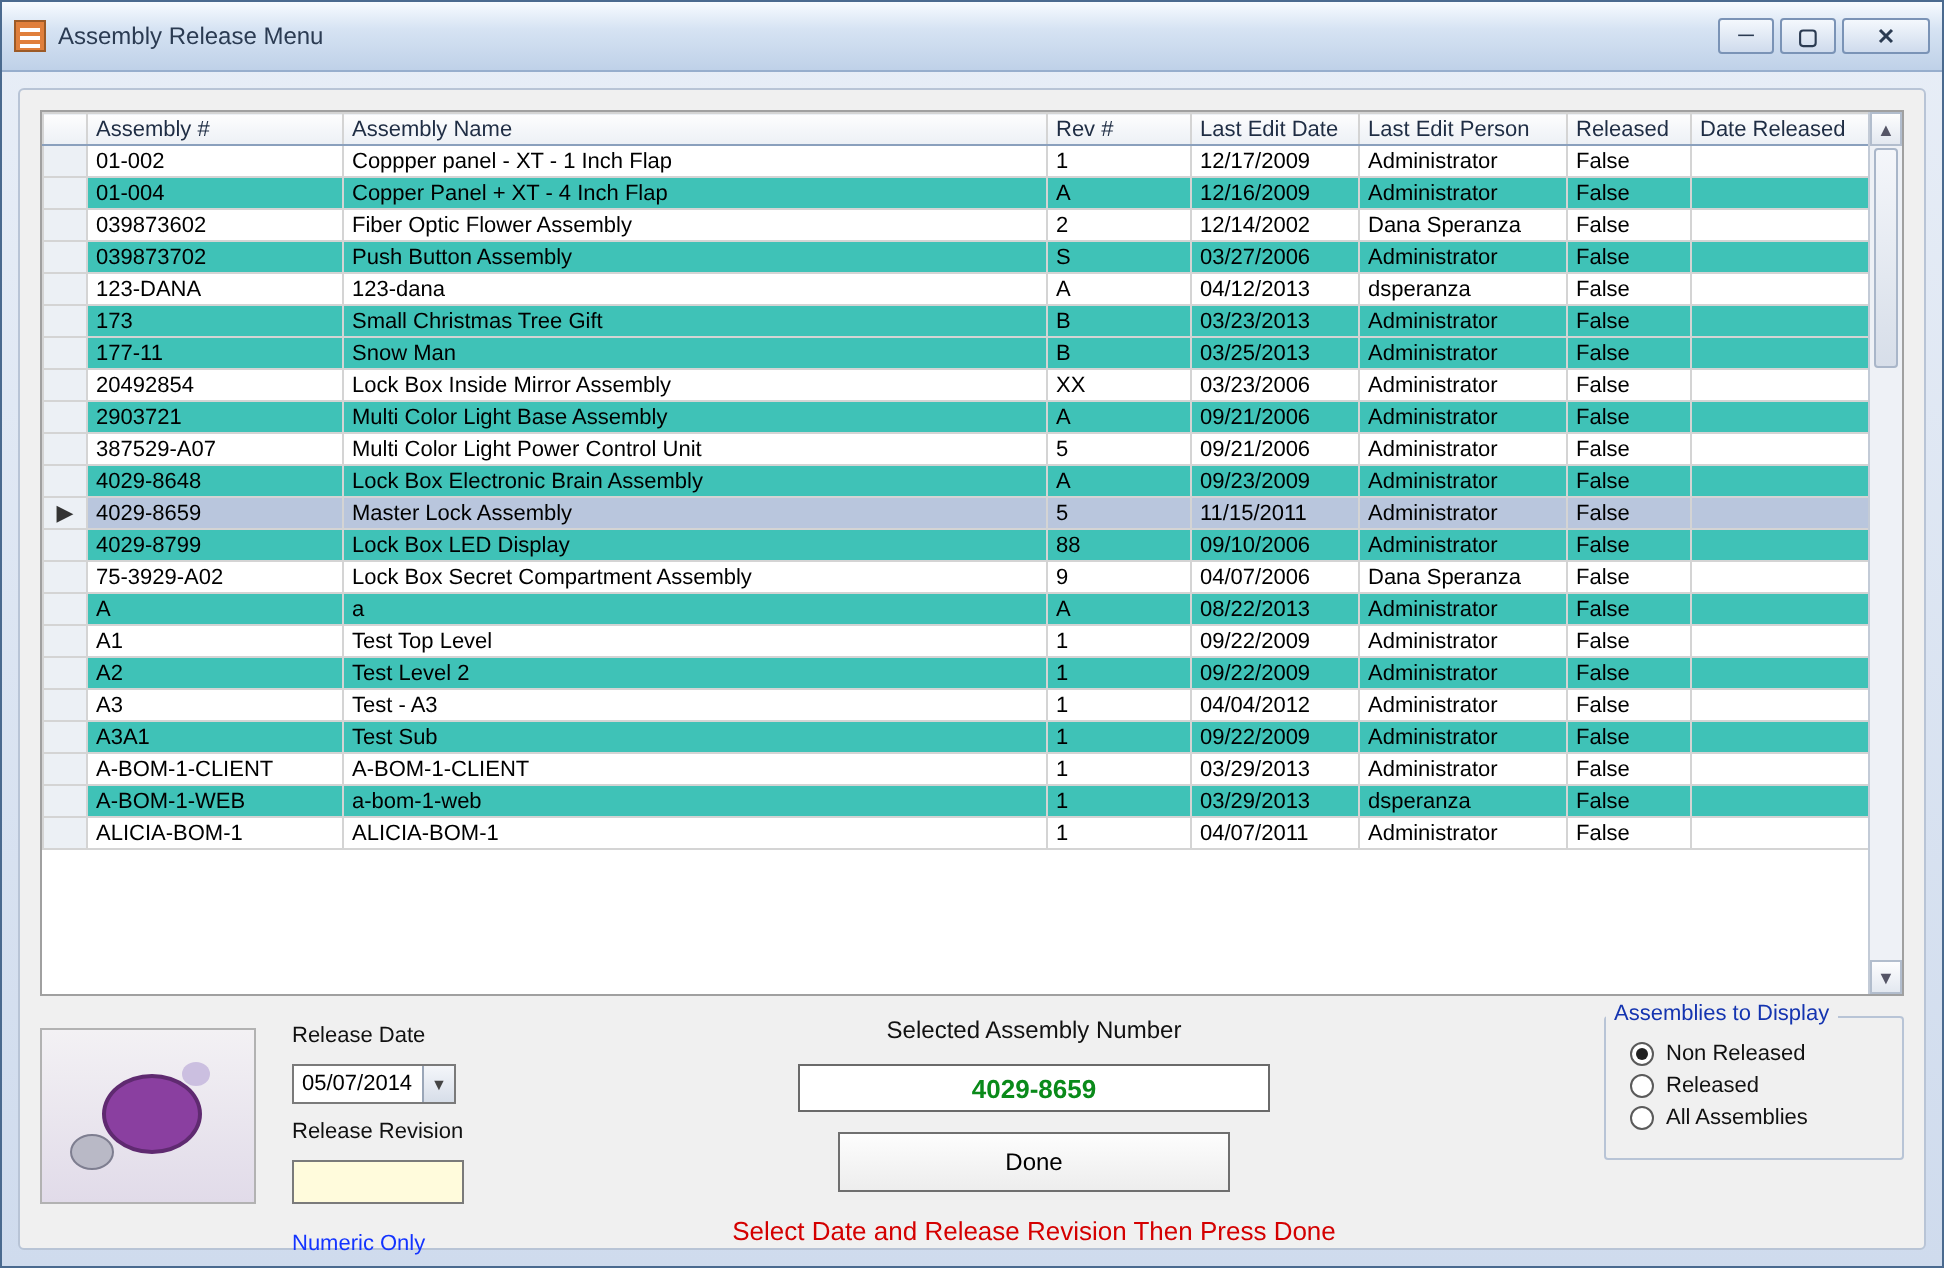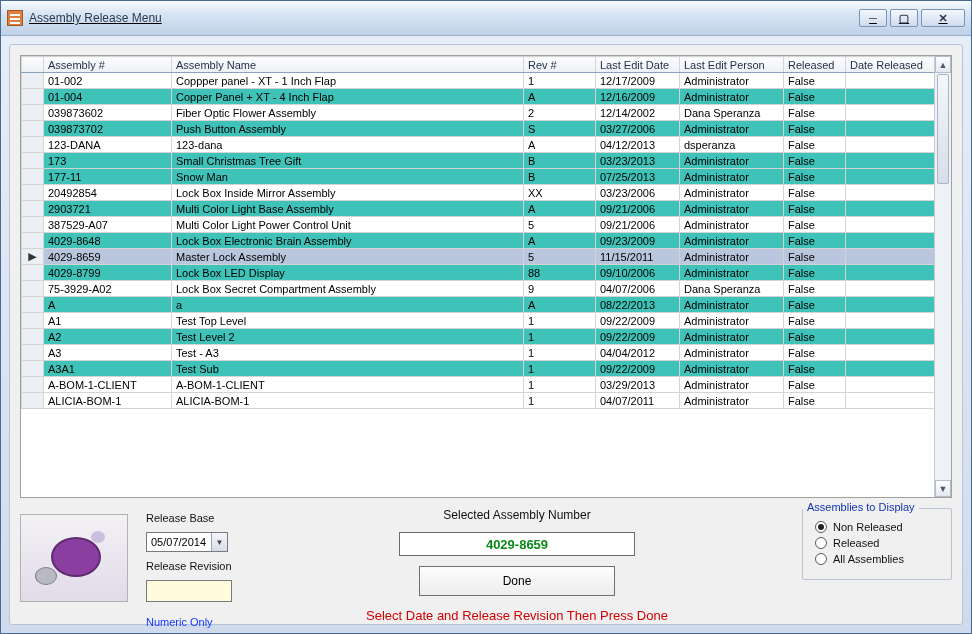--- a/index.html
+++ b/index.html
@@ -1,18 +1,18 @@
 <!DOCTYPE html>
 <html><head>
 <meta charset="utf-8">
 <style>
   * { box-sizing: border-box; }
   html, body { margin:0; padding:0; font-family: "Segoe UI", Tahoma, sans-serif; font-size:11px; background:#5b7ea8; }
   .window { width:972px; height:634px; background:linear-gradient(#e8eef7,#cfdbed); border:1px solid #4a6a8f; display:flex; flex-direction:column; box-shadow:0 0 6px rgba(0,0,0,0.4);}
-  .titlebar { height:28px; background:linear-gradient(#f7fbff,#d6e3f3 40%,#bfd1e8); border-bottom:1px solid #97aecd; display:flex; align-items:center; padding:17px 6px;text-decoration:underline;}
+  .titlebar { height:28px; background:linear-gradient(#f7fbff,#d6e3f3 40%,#bfd1e8); border-bottom:1px solid #97aecd; display:flex; align-items:center; padding:17px 6px;}
   .titlebar .app-icon { width:16px; height:16px; background:#e07f3c; border:1px solid #9c5a27; margin-right:6px; position:relative;}
   .titlebar .app-icon::after{content:""; position:absolute; width:10px; height:2px; background:#fff; top:3px; left:2px; box-shadow:0 4px 0 #fff, 0 8px 0 #fff;}
   .titlebar .title { color:#2b3b52; font-size:12px; flex:1; }
   .winbtns { display:flex; gap:3px; }
   .winbtn { width:28px; height:18px; background:linear-gradient(#f4f8fd,#cfdbed); border:1px solid #7a93b6; border-radius:2px; display:flex; align-items:center; justify-content:center; color:#2b3b52; font-weight:bold; font-size:11px; cursor:default;}
   .winbtn.close { width:44px; background:linear-gradient(#f4f8fd,#cfdbed);}
   .frame-body { flex:1; margin:8px; background:#f0f0f0; border:1px solid #b8c4d6; border-radius:3px; padding:10px 10px 6px 10px; display:flex; flex-direction:column; }
   .grid-wrap { flex:1; min-height:0; border:1px solid #a0a0a0; background:#fff; display:flex; }
   .grid-scroll { flex:1; overflow:hidden; position:relative;}
   table.grid { border-collapse:collapse; width:100%; table-layout:fixed; }
@@ -151,21 +151,21 @@
                 <td>03/23/2013</td>
                 <td>Administrator</td>
                 <td>False</td>
                 <td></td>
               </tr>
               <tr class="odd">
                 <td class="rowhdr"></td>
                 <td>177-11</td>
                 <td>Snow Man</td>
                 <td>B</td>
-                <td>07/25/2013</td>
+                <td>03/25/2013</td>
                 <td>Administrator</td>
                 <td>False</td>
                 <td></td>
               </tr>
               <tr class="even">
                 <td class="rowhdr"></td>
                 <td>20492854</td>
                 <td>Lock Box Inside Mirror Assembly</td>
                 <td>XX</td>
                 <td>03/23/2006</td>
@@ -286,20 +286,30 @@
               <tr class="even">
                 <td class="rowhdr"></td>
                 <td>A-BOM-1-CLIENT</td>
                 <td>A-BOM-1-CLIENT</td>
                 <td>1</td>
                 <td>03/29/2013</td>
                 <td>Administrator</td>
                 <td>False</td>
                 <td></td>
               </tr>
+              <tr class="odd">
+                <td class="rowhdr"></td>
+                <td>A-BOM-1-WEB</td>
+                <td>a-bom-1-web</td>
+                <td>1</td>
+                <td>03/29/2013</td>
+                <td>dsperanza</td>
+                <td>False</td>
+                <td></td>
+              </tr>
               <tr class="even">
                 <td class="rowhdr"></td>
                 <td>ALICIA-BOM-1</td>
                 <td>ALICIA-BOM-1</td>
                 <td>1</td>
                 <td>04/07/2011</td>
                 <td>Administrator</td>
                 <td>False</td>
                 <td></td>
               </tr>
@@ -314,21 +324,21 @@
     </div>
 
     <div class="bottom">
       <div class="thumb-img">
         <div class="gear g1"></div>
           <div class="gear g2"></div>
           <div class="gear g3"></div>
       </div>
 
       <div class="rel-col">
-        <label class="h">Release Base</label>
+        <label class="h">Release Date</label>
         <div class="date-combo">
           <span>05/07/2014</span>
           <div class="dd">▼</div>
         </div>
         <label class="h">Release Revision</label>
         <input class="rev-input" type="text" style="">
         <div class="numeric">Numeric Only</div>
       </div>
 
       <div class="center-col">

